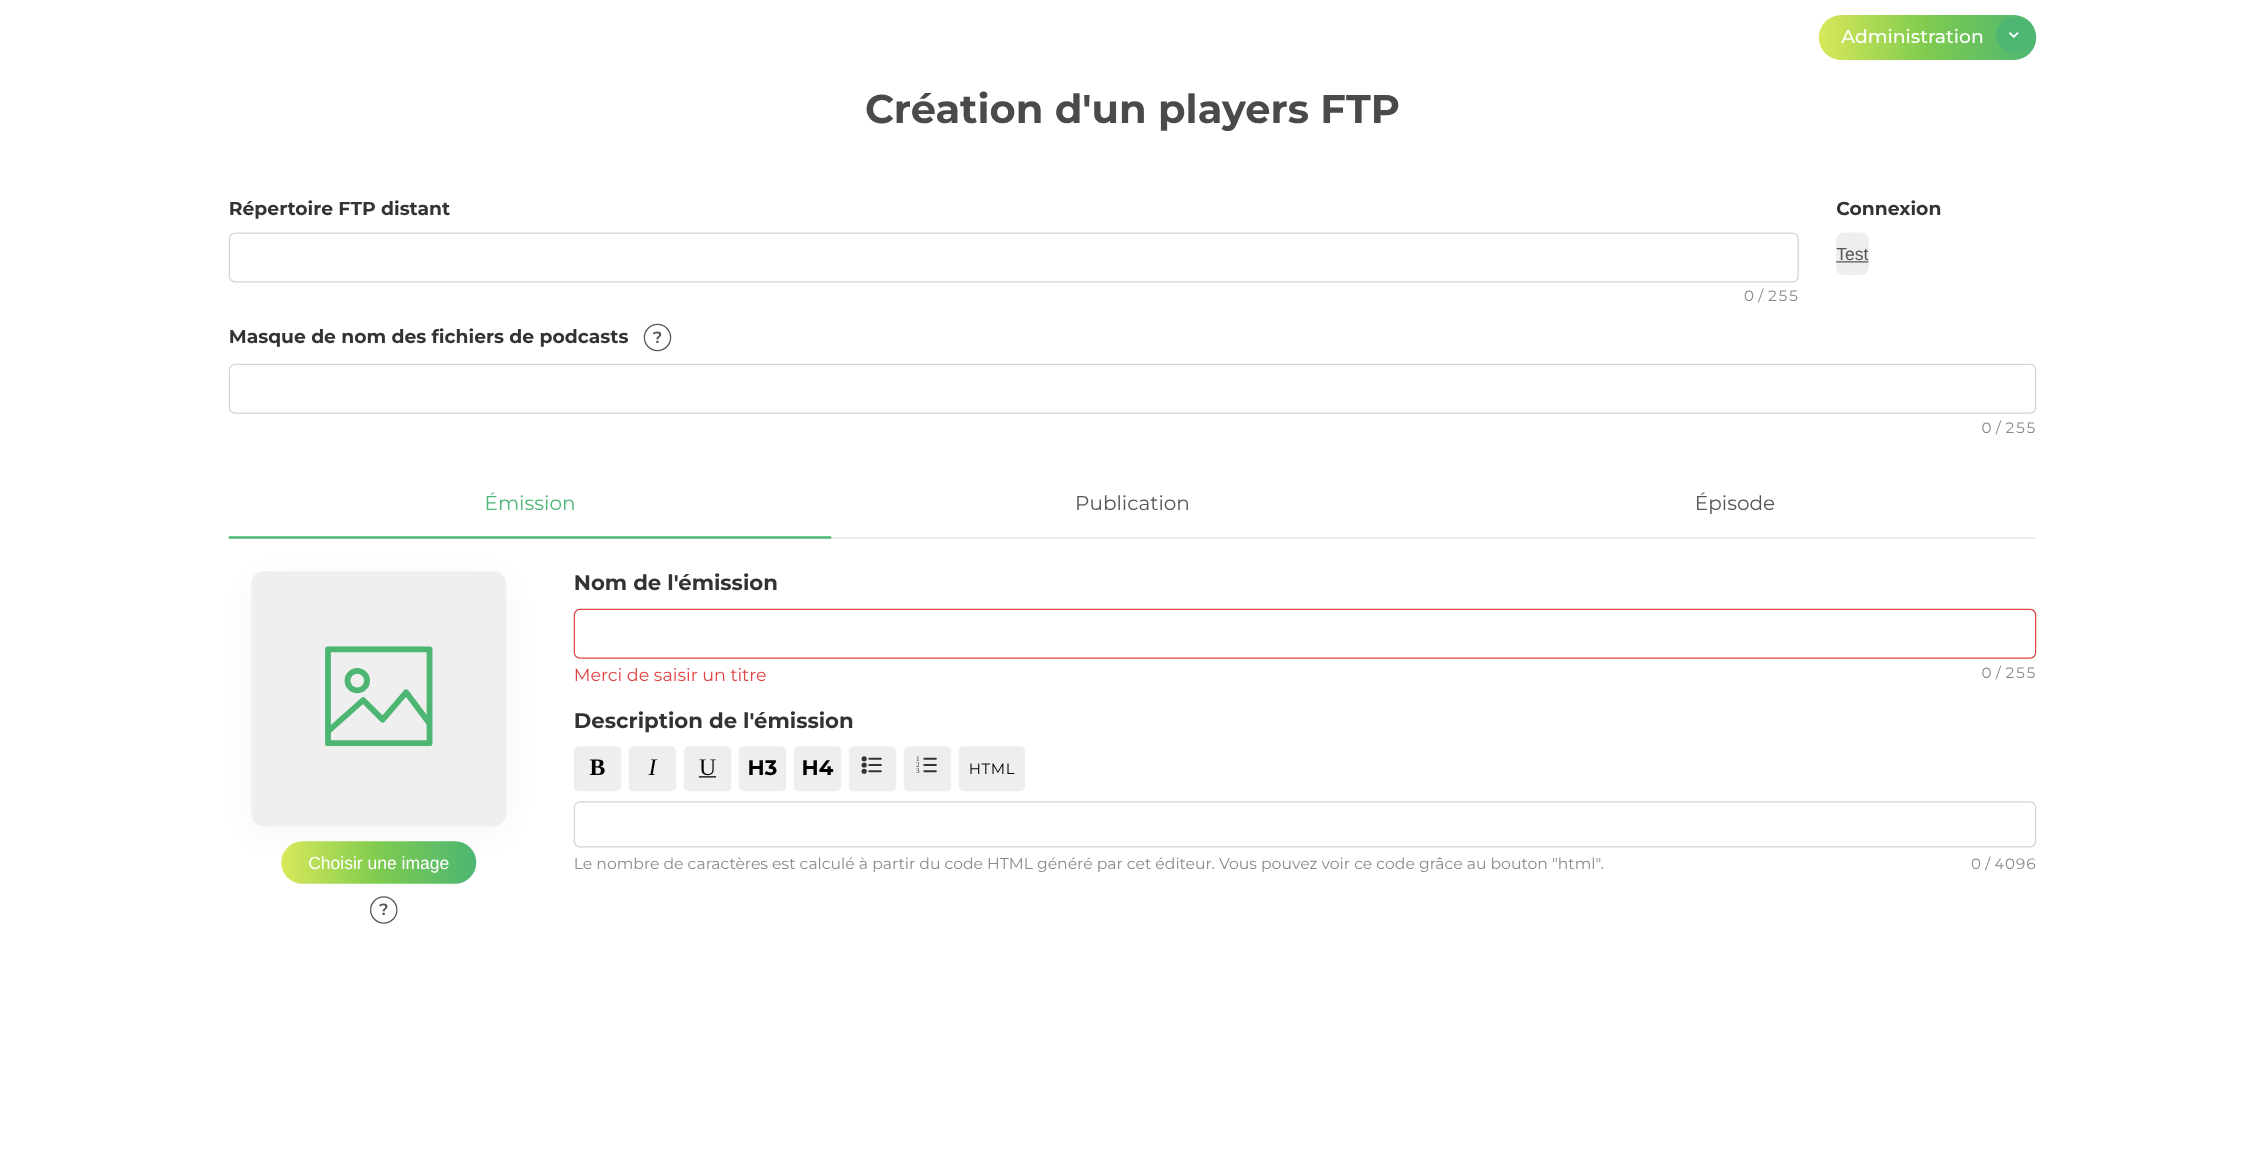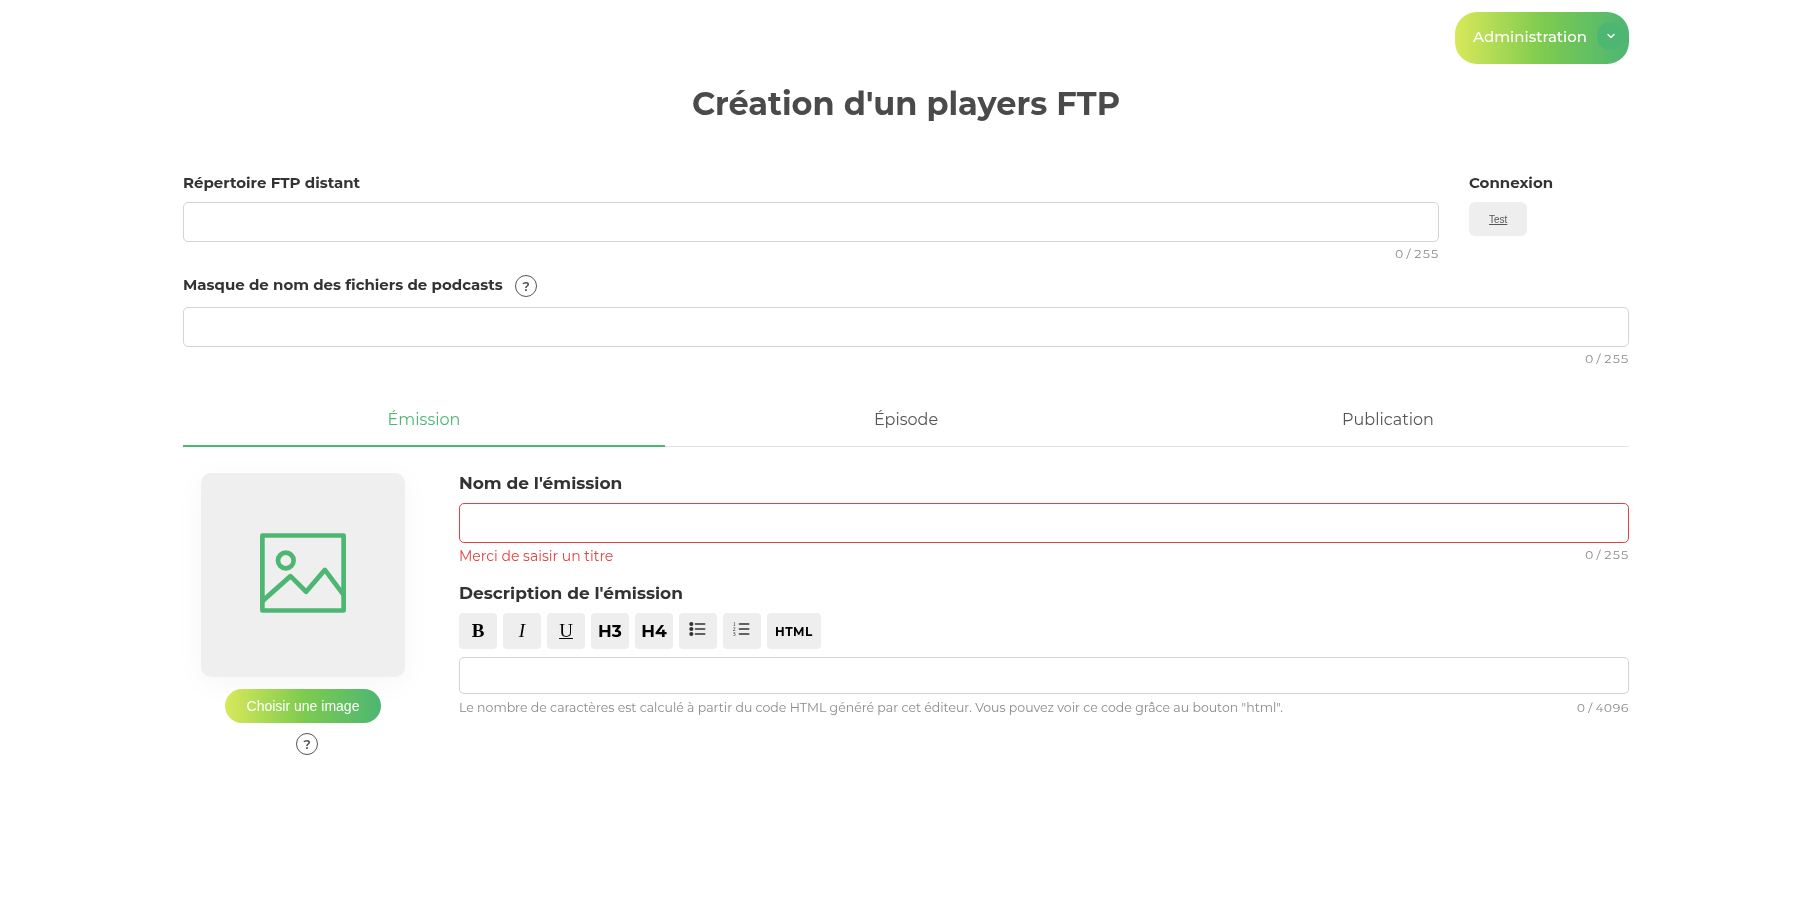--- a/index.html
+++ b/index.html
@@ -17,21 +17,21 @@
     font-family: "Montserrat", "Segoe UI", Arial, sans-serif;
     background: #fff;
     color: var(--text);
   }
   .container { padding: 12px 45px 40px 45px; max-width: 1536px; margin: 0 auto; }
 
   .topbar { display: flex; justify-content: flex-end; margin-bottom: 10px; }
   .admin-pill {
     display: flex; align-items: center;
     background: linear-gradient(90deg, #d9e85a 0%, #7ecb4f 50%, #4db673 100%);
-    border-radius: 22px; padding: 0 4px 4px 18px; height: 52px;
+    border-radius: 22px; padding: 0 4px 4px 18px; height: 36px;
     color: #fff; font-weight: 500; font-size: 15px; cursor: pointer;
   }
   .admin-caret {
     width: 28px; height: 28px; border-radius: 50%;
     background: #4db673; margin-left: 10px;
     display: flex; align-items: center; justify-content: center;
   }
   .admin-caret svg { width: 12px; height: 12px; }
 
   h1.page-title {
@@ -58,22 +58,22 @@
     display: flex; align-items: center; justify-content: center; pointer-events: none;
   }
   .combo-caret svg { width: 11px; height: 11px; }
   .error-msg { color: var(--error); font-size: 14px; margin-top: 6px; }
   .counter {
     text-align: right; font-size: 12px; color: #888; margin-top: 4px;
     font-variant-numeric: tabular-nums;
   }
 
   .chip {
-    display: inline-flex; align-items: center; height: 34px; padding: 0 20px;
-    background: #eee; border-radius: 6px; font-size: 10px; color: #555;
+    display: inline-flex; align-items: center; height: 34px; padding: 0 0;
+    background: #eee; border-radius: 6px; font-size: 14px; color: #555;
     cursor: pointer; border: none; text-decoration: underline;
   }
 
   .help-circle {
     display: inline-flex; width: 22px; height: 22px; border: 1.5px solid #555;
     border-radius: 50%; align-items: center; justify-content: center;
     font-size: 13px; color: #555; margin-left: 8px; vertical-align: middle;
     font-weight: 600; cursor: help;
   }
 
@@ -111,21 +111,21 @@
   .name-err-row .counter { margin-top: 0; }
 
   .toolbar {
     display: flex; gap: 6px; margin-bottom: 8px;
   }
   .tbtn {
     background: #eee; border: none; border-radius: 4px; width: 38px; height: 36px;
     display: flex; align-items: center; justify-content: center; cursor: pointer;
     font-family: Georgia, 'Times New Roman', serif; font-size: 19px;
   }
-  .tbtn.html-btn { width: auto; padding: 0 8px; font-family: inherit; font-size: 12px; letter-spacing: .5px; font-weight:700; }
+  .tbtn.html-btn { width: auto; padding: 0 8px; font-family: inherit; font-size: 12px; letter-spacing: .5px; font-weight:400; }
   .tbtn svg { width: 20px; height: 20px; }
   .editor {
     width: 100%; min-height: 36px; border: 1px solid var(--gray-border);
     border-radius: 5px; padding: 8px 12px; font-size: 15px; font-family: inherit;
   }
   .desc-info { color: #8a8a8a; font-size: 12.5px; margin-top: 6px; }
   .desc-foot { display:flex; justify-content:space-between; align-items:flex-start; gap:32px; }
   .desc-foot .counter { margin-top: 6px; white-space: nowrap; }
 
   .plain { font-size: 15px; color: #444; margin-top: 6px; }
@@ -165,22 +165,22 @@
     <span class="label">
       <span>Masque de nom des fichiers de podcasts</span>
       <span class="help-circle">?</span>
     </span>
     <input class="text-input" type="text" value="" style="">
     <div class="counter">0 / 255</div>
   </div>
 
   <div class="tabs">
     <div class="tab active">Émission</div>
+    <div class="tab">Publication</div>
     <div class="tab">Épisode</div>
-    <div class="tab">Publication</div>
   </div>
 
   <div class="emission-layout">
     <div class="image-col">
       <div class="image-box">
         <span>
           <svg viewBox="0 0 64 64" fill="none" stroke="#4db673" stroke-width="3" stroke-linejoin="round">
             <rect x="6" y="8" width="52" height="48"></rect>
             <circle cx="21" cy="24" r="5"></circle>
             <polyline points="6,50 24,34 34,44 46,30 58,46"></polyline>

